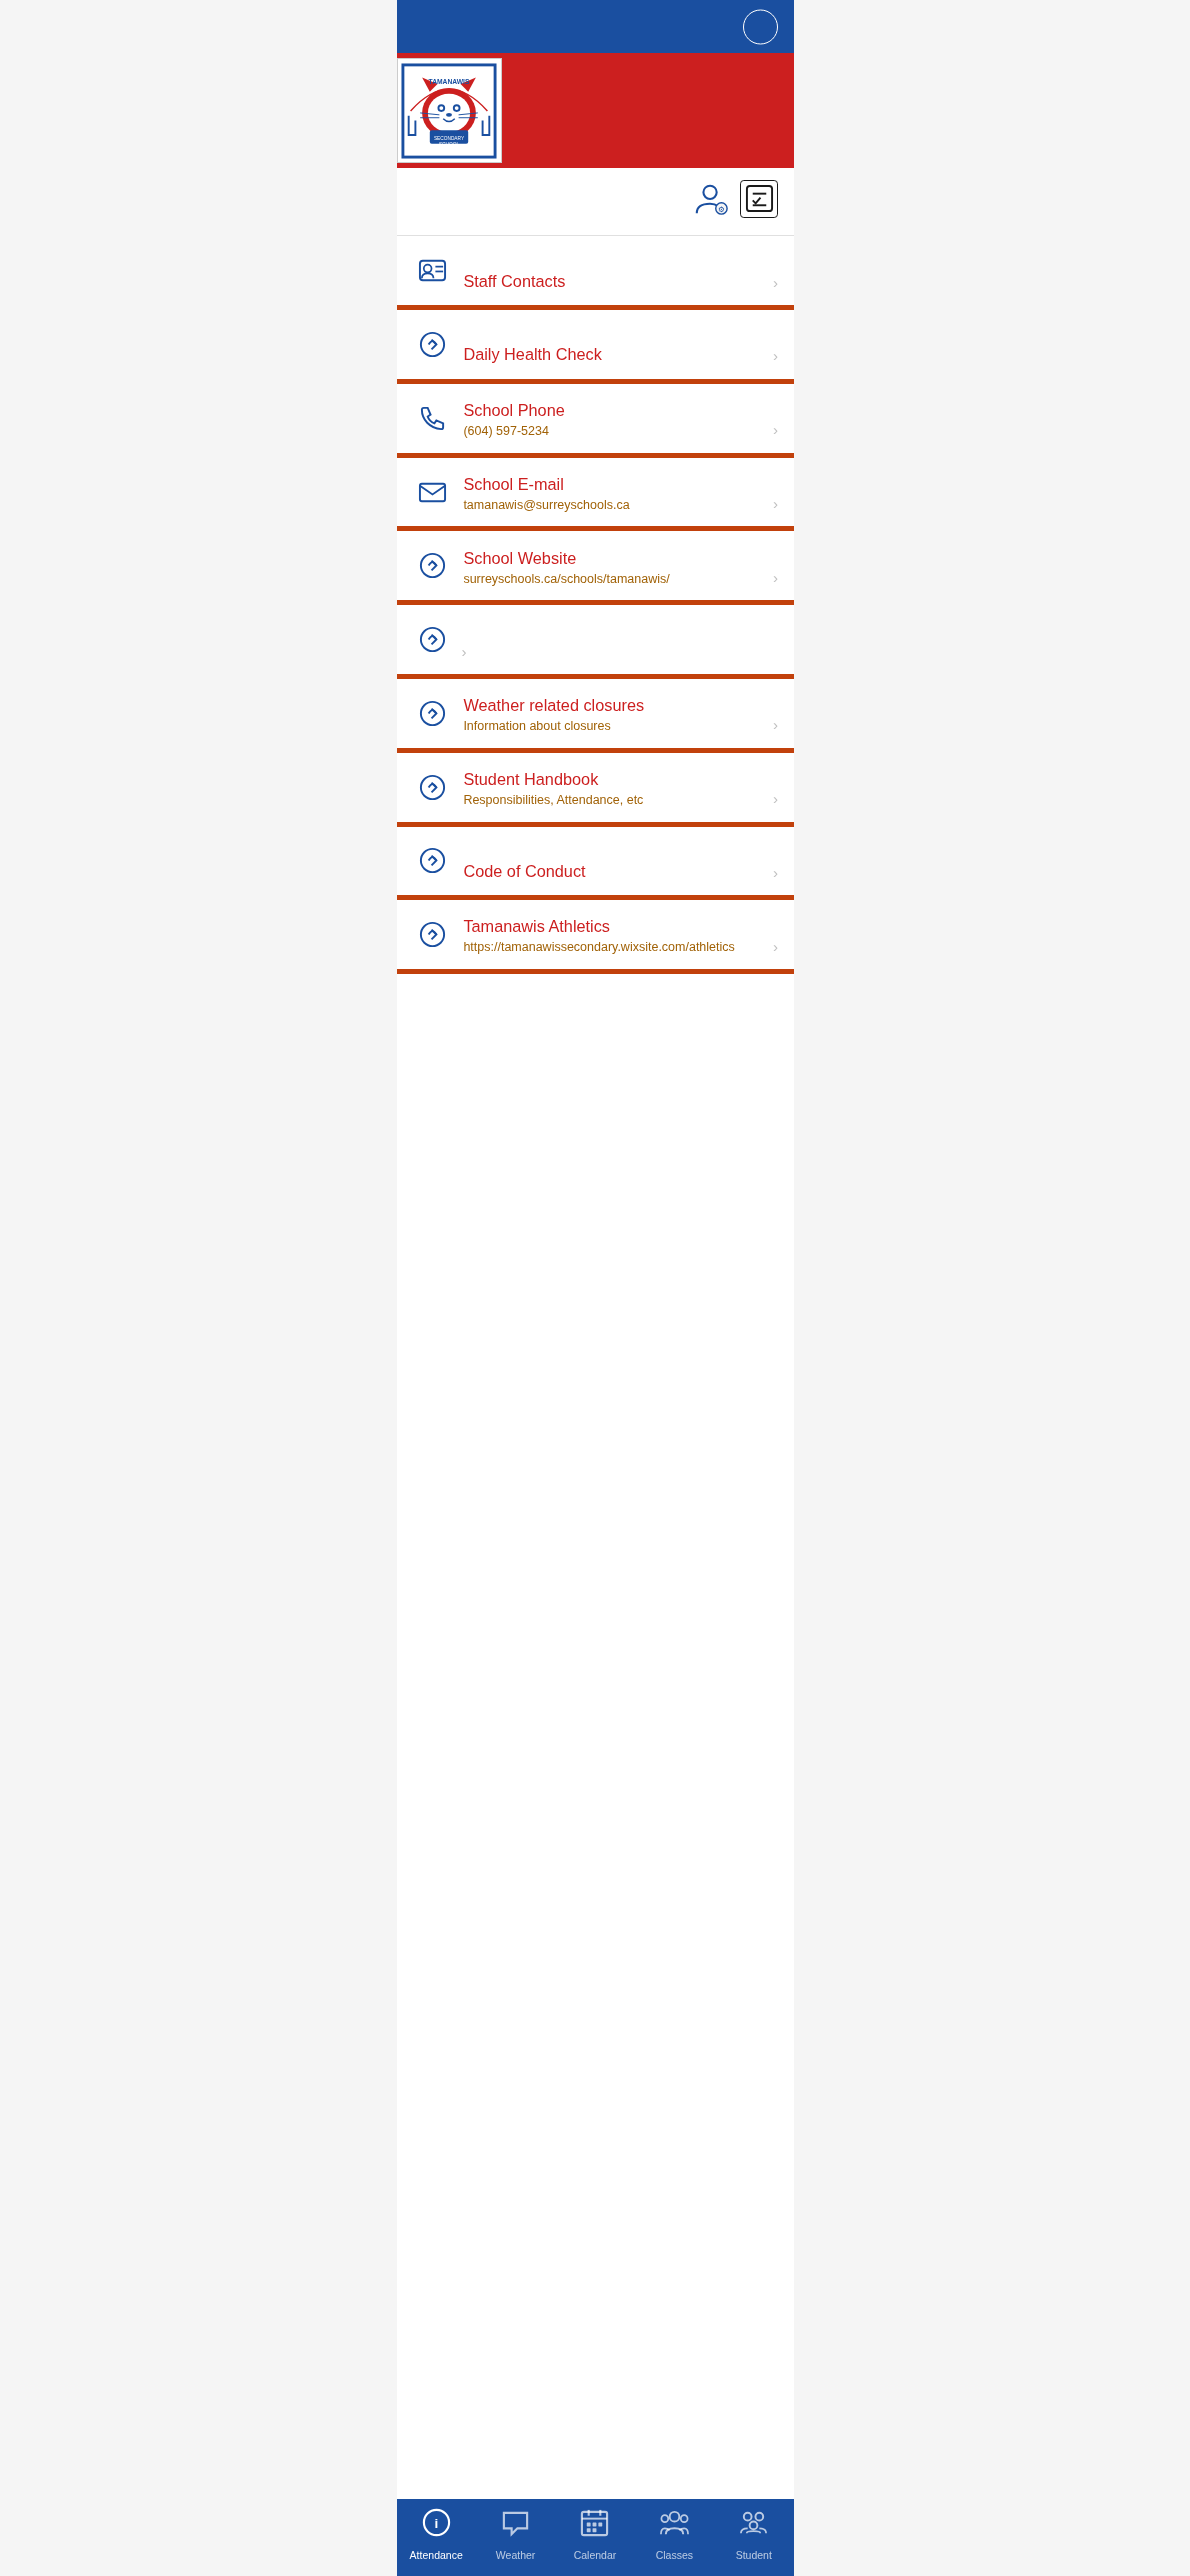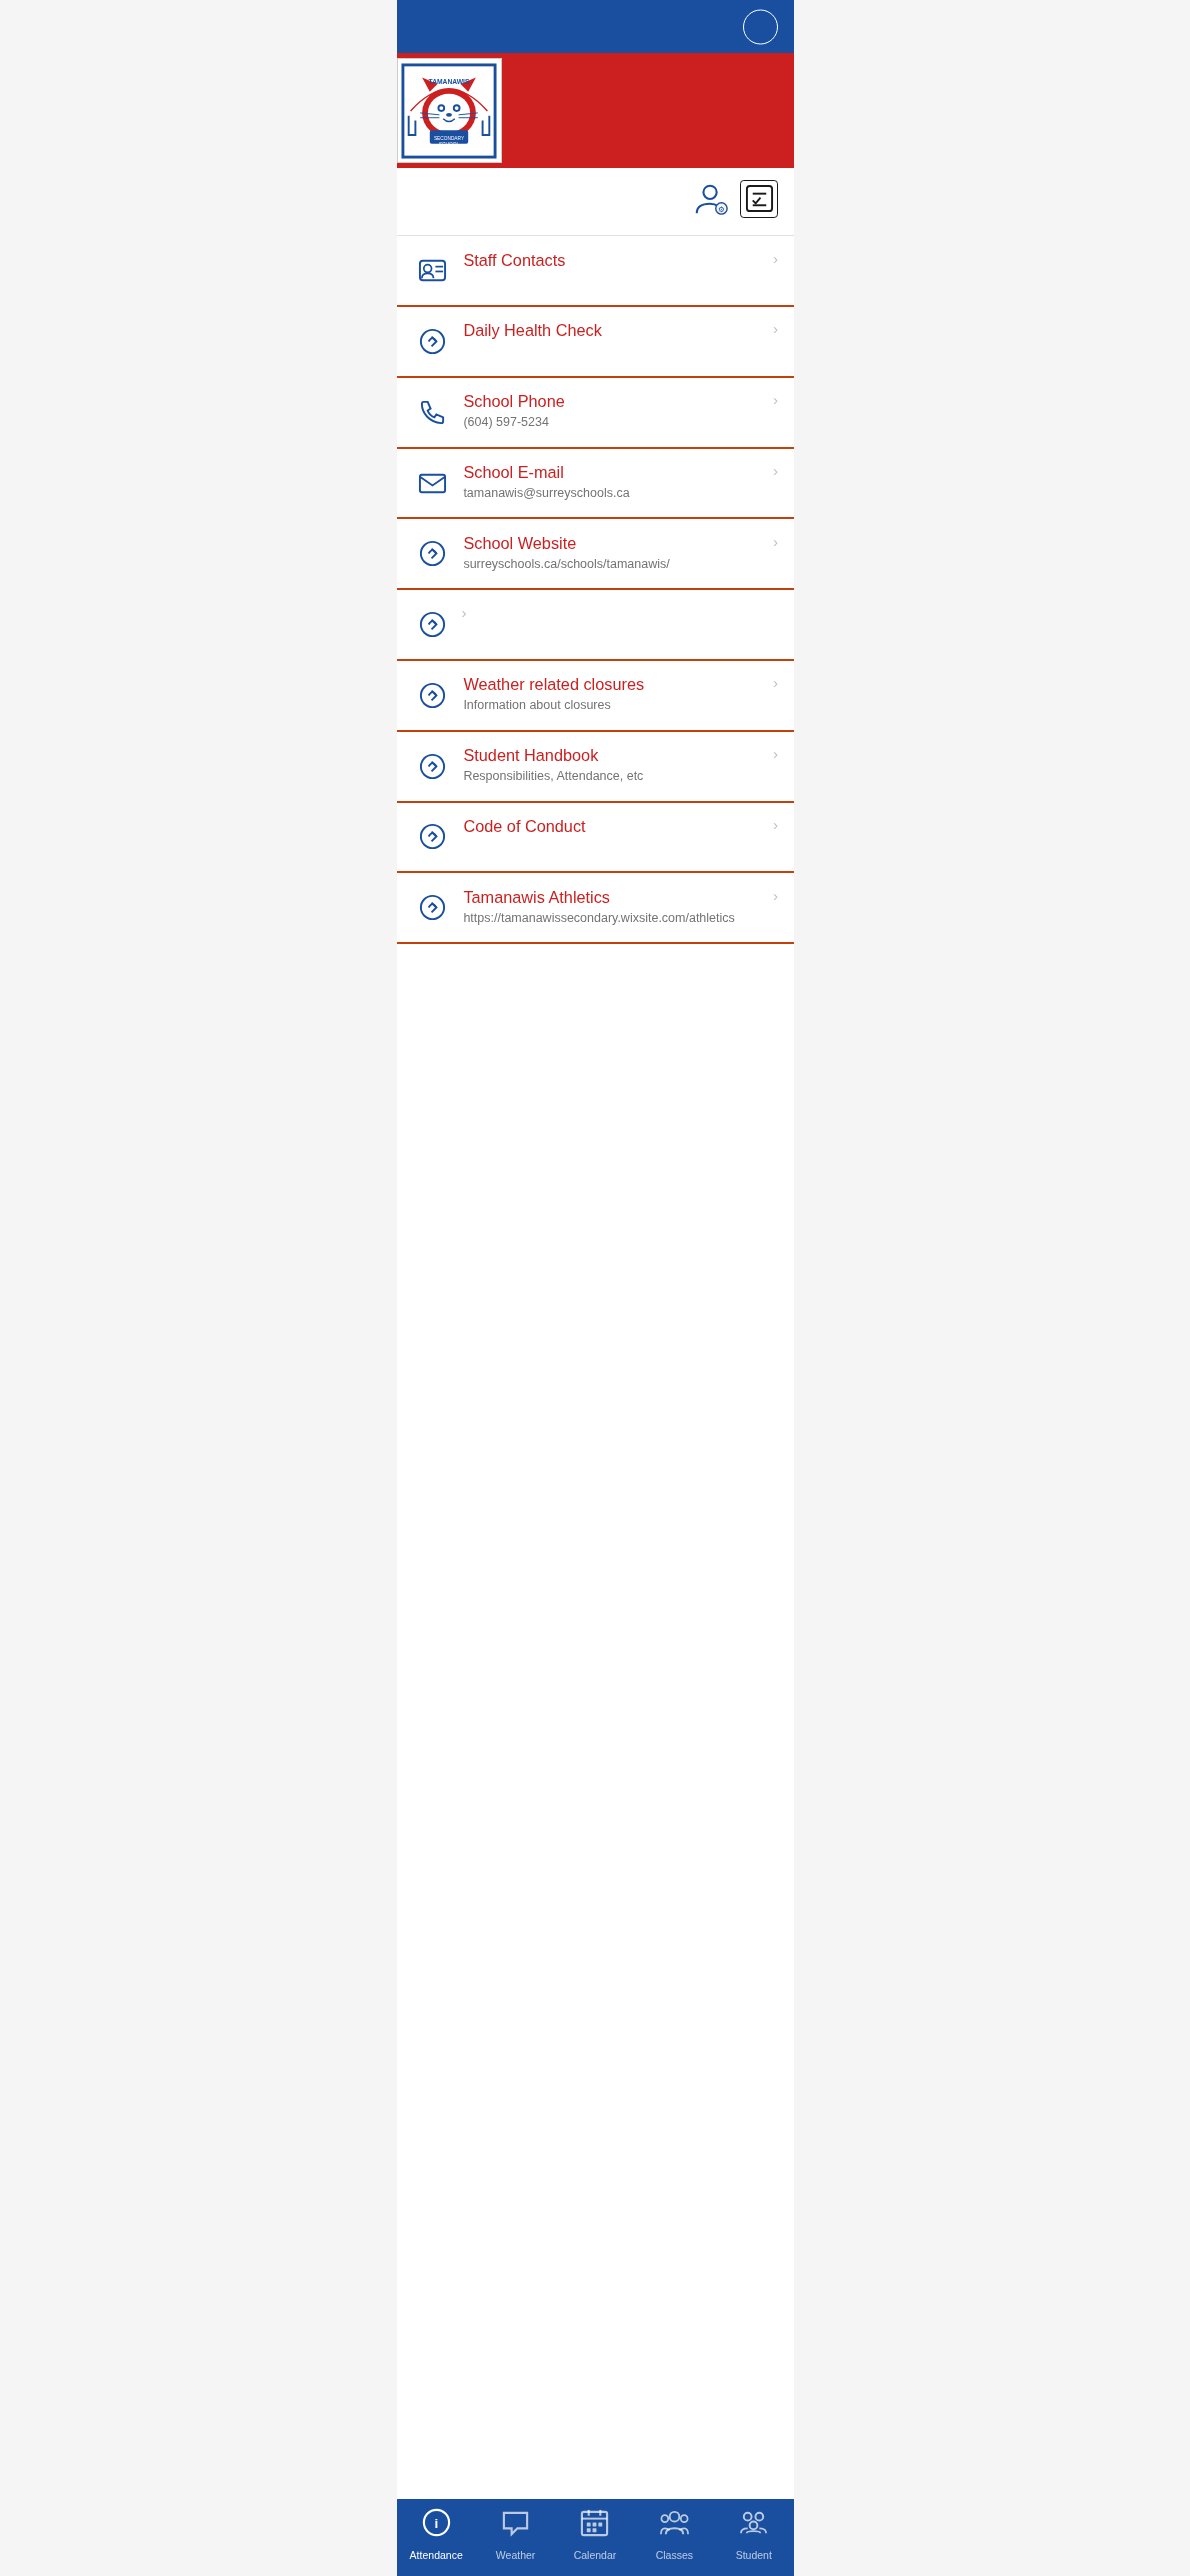--- a/index.html
+++ b/index.html
@@ -124,23 +124,23 @@
       color: #1a1a1a;
     }
 
     
     .list {
       background: white;
       flex: 1;
     }
     .list-item {
       display: flex;
-      align-items: flex-start;
+      align-items: flex-end;
       padding: 13.4px 15.3px;
-      border-bottom: 2px solid #c2410c;
+      border-bottom: 5px solid #c2410c;
       cursor: pointer;
       background: white;
     }
     .list-icon {
       width: 42px;
       height: 42px;
       display: flex;
       align-items: center;
       justify-content: center;
       flex-shrink: 0;
@@ -151,21 +151,21 @@
       flex: 1;
       padding-left: 9.6px;
     }
     .list-title {
       color: #cc1f1f;
       font-size: 16.3px;
       font-weight: 500;
       line-height: 1.3;
     }
     .list-subtitle {
-      color: #737373;
+      color: #a16207;
       font-size: 12.5px;
       margin-top: 1.9px;
       line-height: 1.3;
     }
     .list-chevron {
       color: #c0c0c0;
       font-size: 15.3px;
       flex-shrink: 0;
       margin-left: 7.7px;
     }

